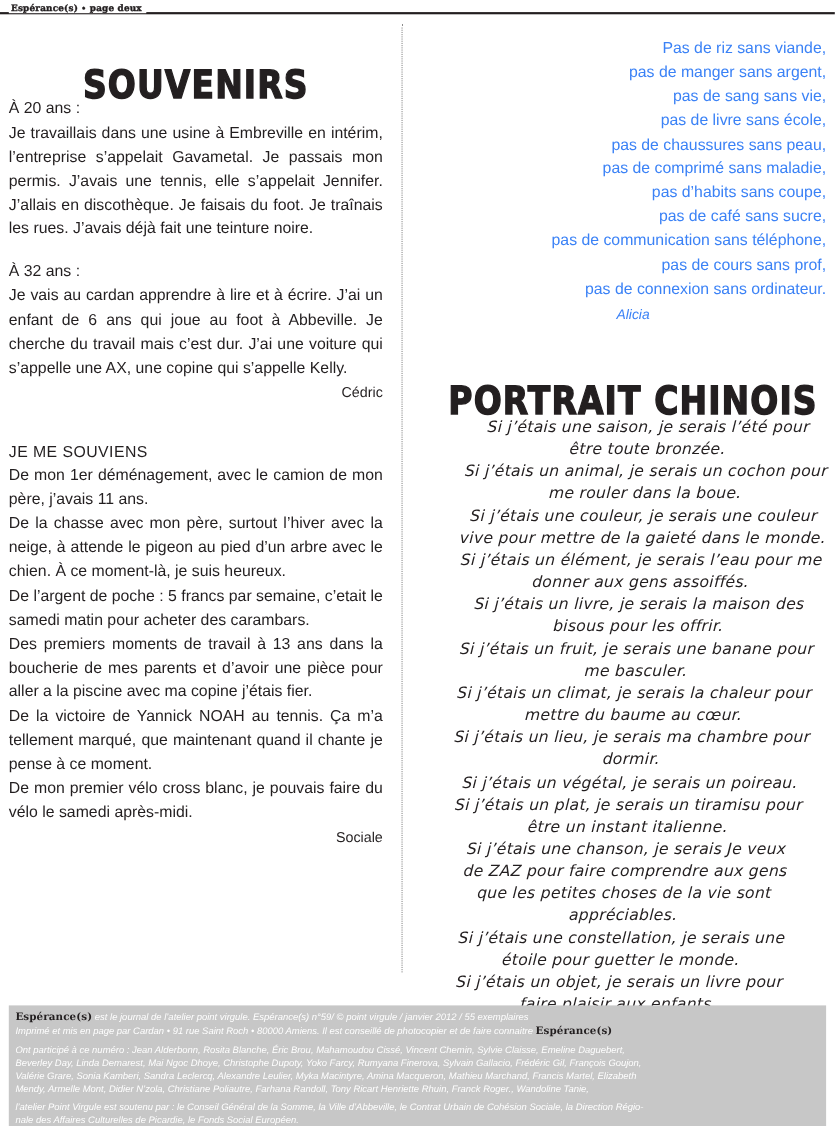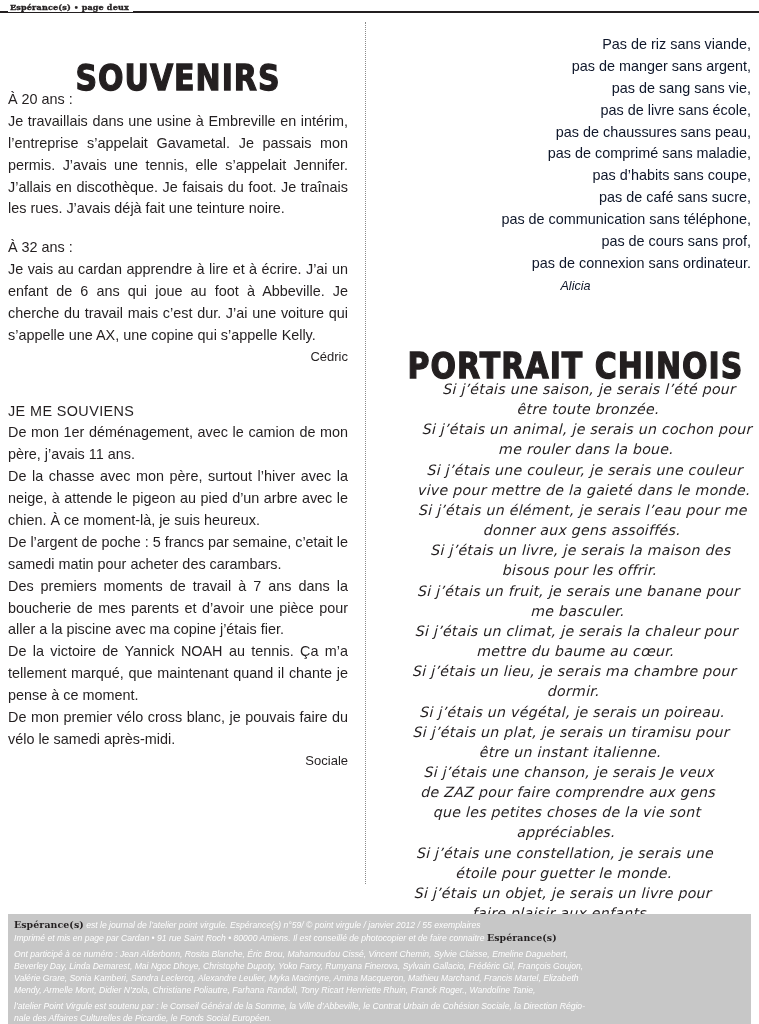--- a/index.html
+++ b/index.html
@@ -106,21 +106,21 @@
     letter-spacing: .4px;
     margin: 0;
   }
 
   
   .poem {
     text-align: right;
     font-size: 14.4px;
     line-height: 1.52;
     padding-top: 12px;
-    color: #0f172a;
+    color: #3b82f6;
   }
   .poem .line { display: block; }
   .poem .author {
     display: block;
     text-align: center;
     font-size: 12.6px;
     margin-top: 2px;
     font-style: italic;
   }
 
@@ -202,21 +202,21 @@
     </div>
 
     <div style="height:34px"></div>
 
     <p class="section-label">JE ME SOUVIENS</p>
 
     <div class="prose" id="jms-entries">
         <p>De mon 1er déménagement, avec le camion de mon père, j’avais 11 ans.</p>
         <p>De la chasse avec mon père, surtout l’hiver avec la neige, à attende le pigeon au pied d’un arbre avec le chien. À ce moment-là, je suis heureux.</p>
         <p>De l’argent de poche : 5 francs par semaine, c’etait le samedi matin pour acheter des carambars.</p>
-        <p>Des premiers moments de travail à 7 ans dans la boucherie de mes parents et d’avoir une pièce pour aller a la piscine avec ma copine j’étais fier.</p>
+        <p>Des premiers moments de travail à 13 ans dans la boucherie de mes parents et d’avoir une pièce pour aller a la piscine avec ma copine j’étais fier.</p>
         <p>De la victoire de Yannick NOAH au tennis. Ça m’a tellement marqué, que maintenant quand il chante je pense à ce moment.</p>
         <p>De mon premier vélo cross blanc, je pouvais faire du vélo le samedi après-midi.</p>
       </div>
 
     <p class="sig">Sociale</p>
   </div>
 
   <div id="col-right">
 
     <div class="poem">

